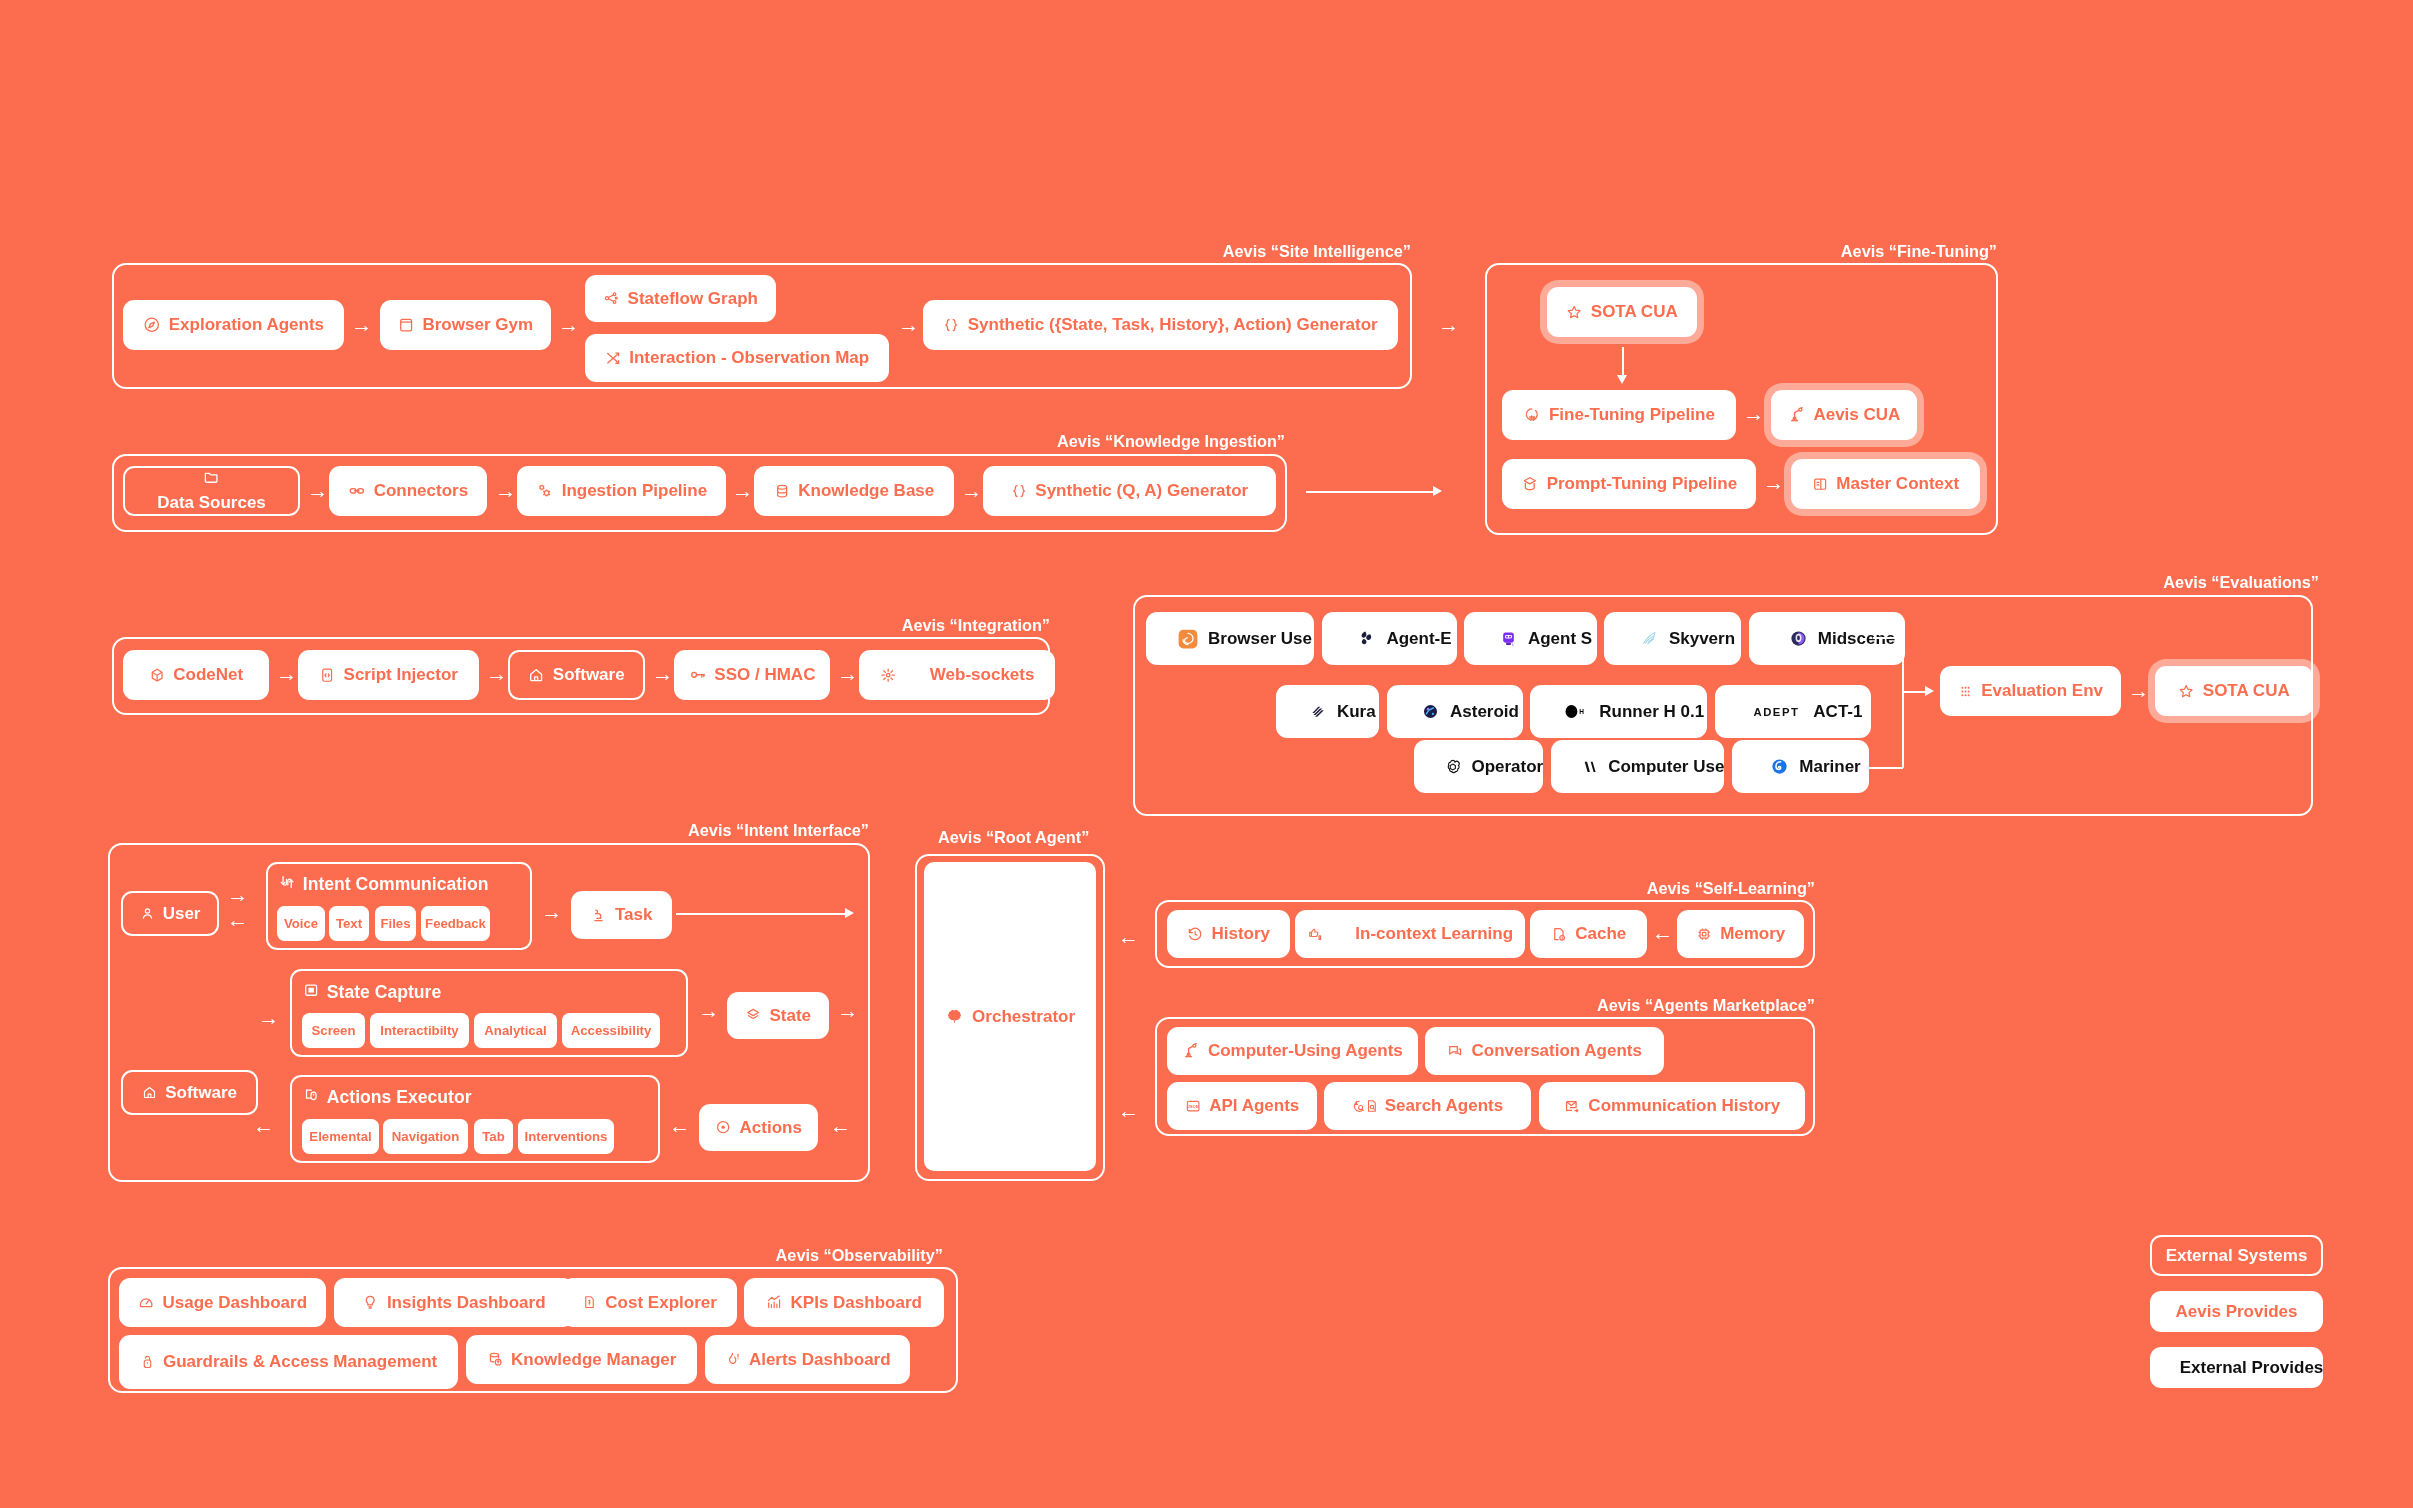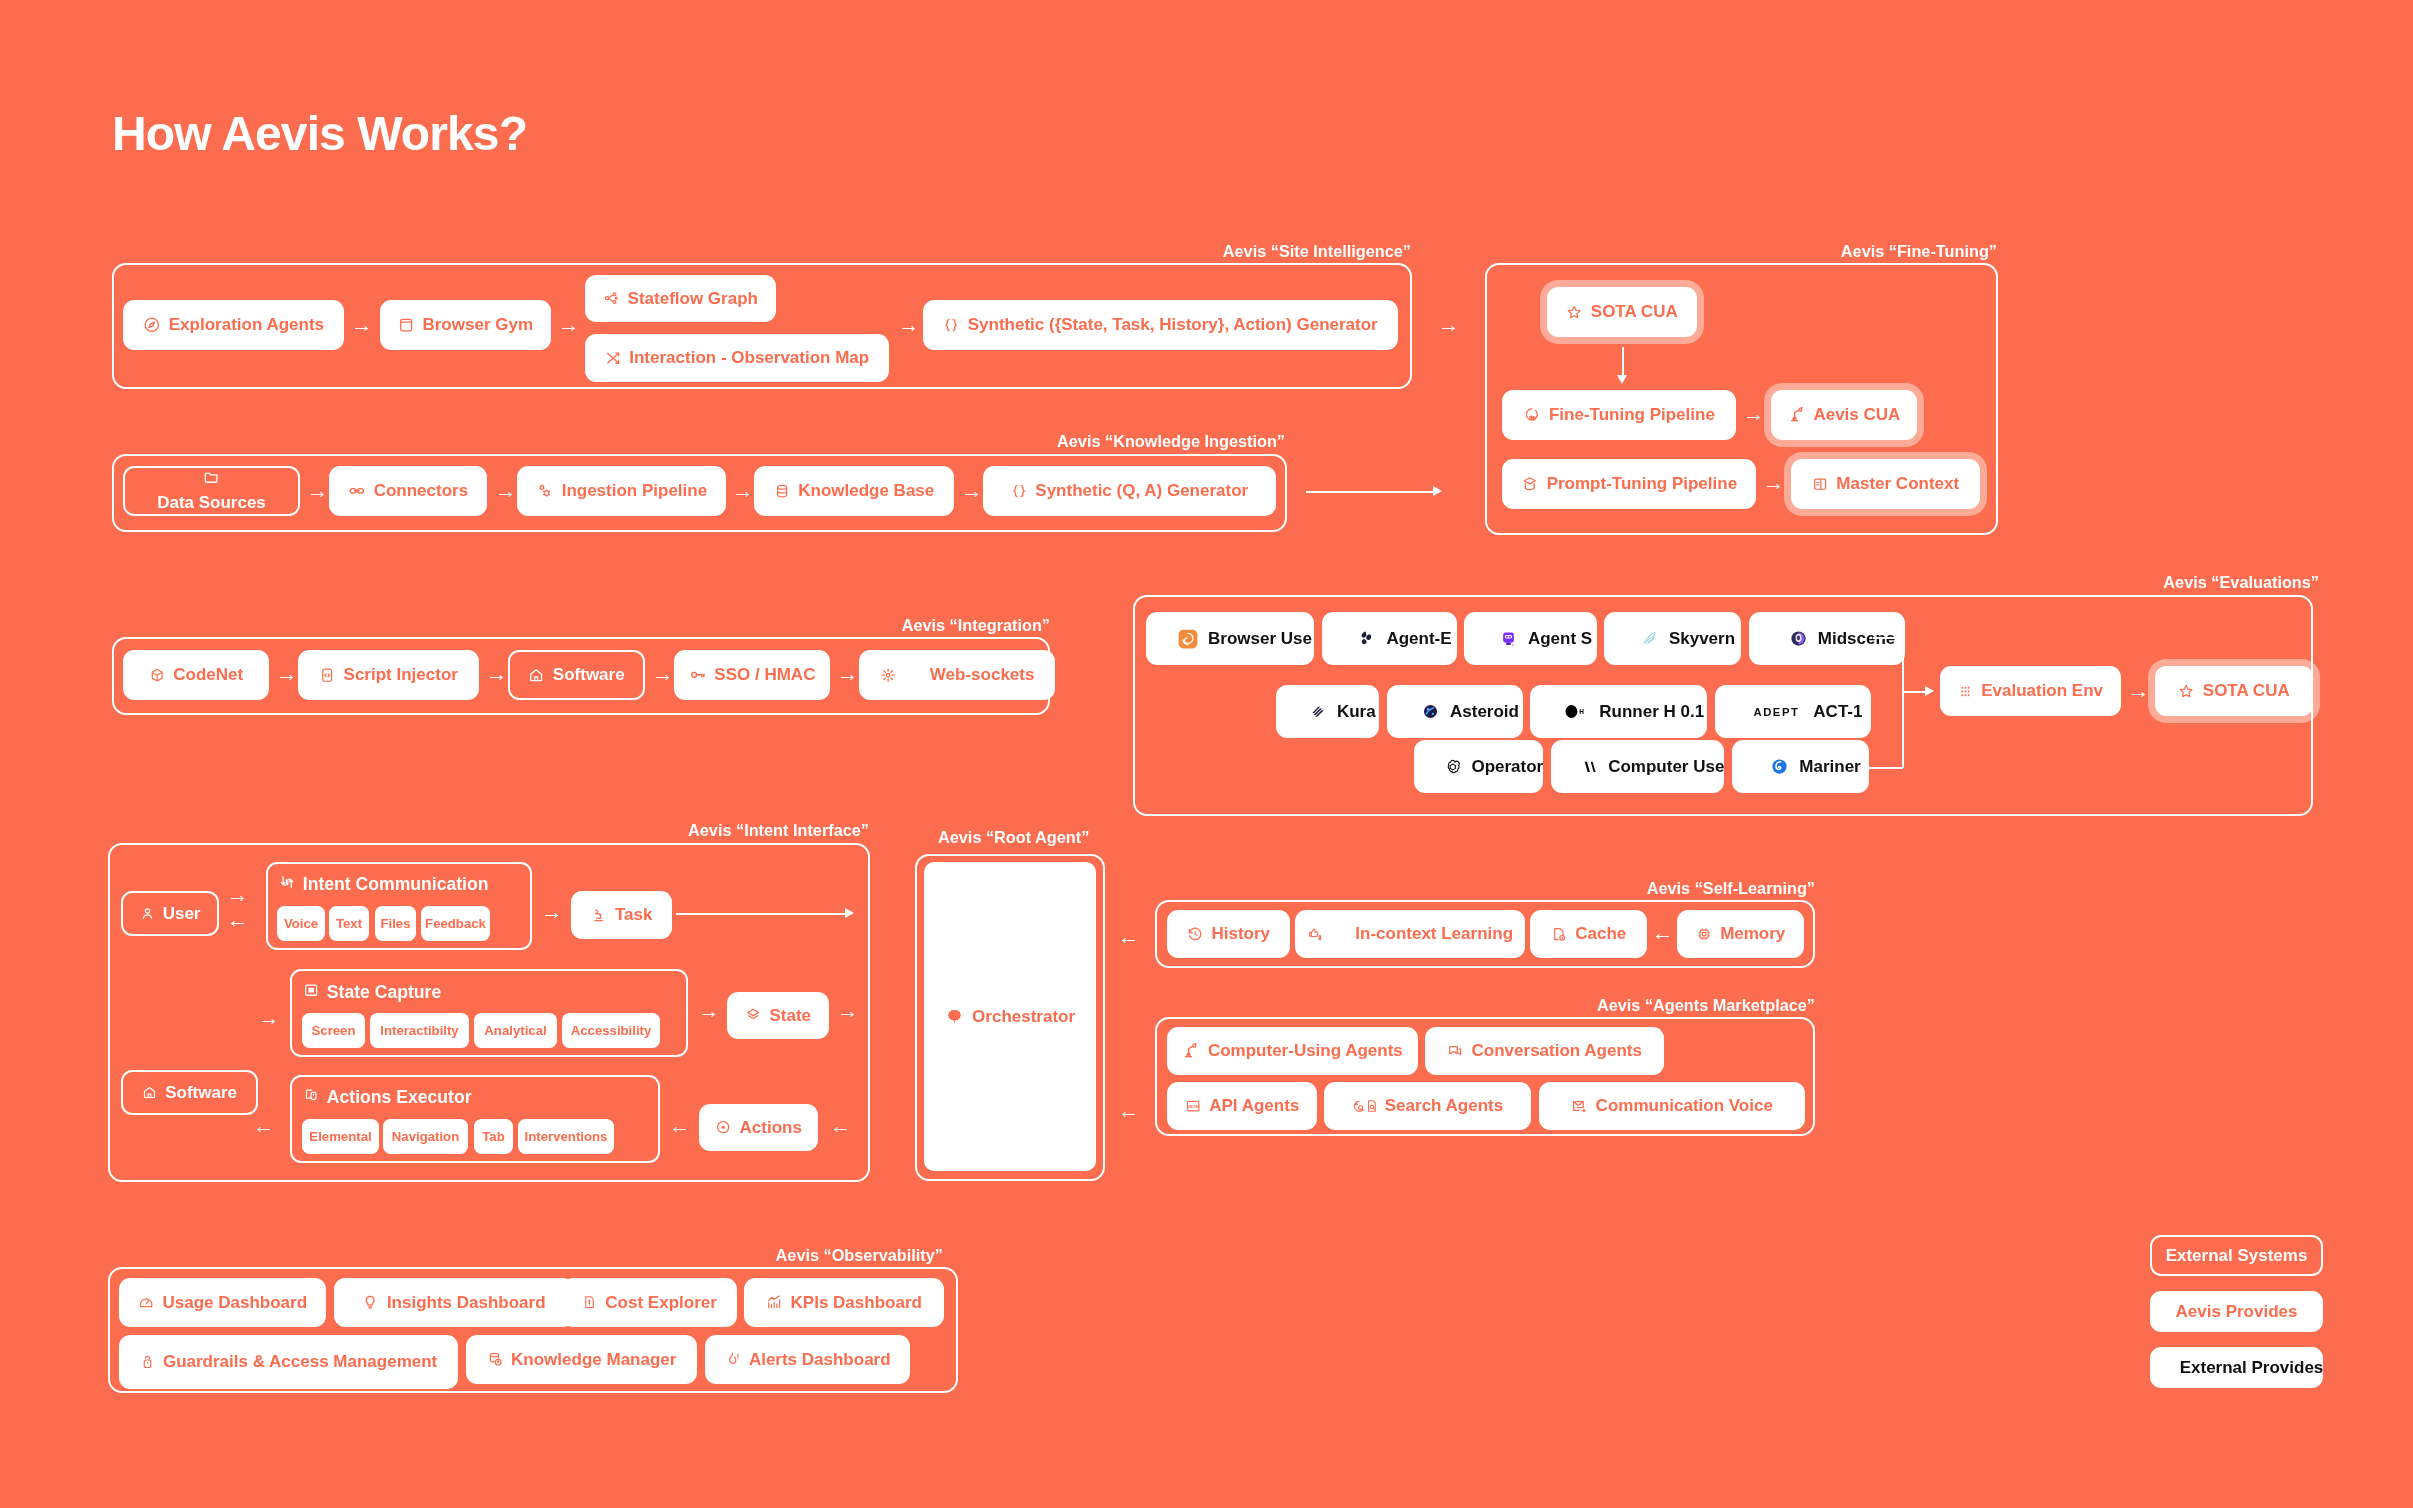--- a/index.html
+++ b/index.html
@@ -96,21 +96,20 @@
 
   
   #legend { position:absolute; left:2150px; top:1235px; width:173px; }
   #legend .node { position:relative; width:100%; height:41px; margin-bottom:15px; font-size:17px; }
 </style>
 </head>
 <body>
 
 <div class="canvas">
 
-  <div id="page-title">How Aevis Works?</div>
 
   <div class="grp-label right" style="left:1411px; top:242px;">Aevis “Site Intelligence”</div>
   <div class="grp" style="left:112px; top:263px; width:1300px; height:126px;"></div>
 
   <div class="node" style="left:123px; top:300px; width:221px; height:50px;">
     <span class="ico">
         <svg width="17.6" height="17.6" viewBox="0 0 24 24" fill="none" stroke="#FB6D4E" stroke-width="1.8">
           <circle cx="12" cy="12" r="9"></circle>
           <path d="M15.5 8.5l-2.2 5.3-5.3 2.2 2.2-5.3z" stroke-linejoin="round"></path>
         </svg>
@@ -736,21 +735,21 @@
   </div>
   <div class="node" style="left:1539px; top:1082px; width:266px; height:48px;">
     <span class="ico">
         <svg width="16.3" height="16.3" viewBox="0 0 24 24" fill="none" stroke="#FB6D4E" stroke-width="1.8" stroke-linejoin="round">
           <path d="M3.8 5.5h14v8.8h-9"></path>
           <path d="M3.8 5.5L10.8 11l7-5.5"></path>
           <path d="M3.8 5.5v12.8h8"></path>
           <path d="M15.5 18.5h4.8M18.3 16.4l2.2 2.1-2.2 2.1"></path>
         </svg>
       </span>
-    <span>Communication Voice</span>
+    <span>Communication History</span>
   </div>
 
   <div class="grp-label right" style="left:943px; top:1246px;">Aevis “Observability”</div>
   <div class="grp" style="left:108px; top:1267px; width:850px; height:126px;"></div>
 
   <div class="node" style="left:119px; top:1278px; width:207px; height:49px;">
     <span class="ico">
         <svg width="16.3" height="16.3" viewBox="0 0 24 24" fill="none" stroke="#FB6D4E" stroke-width="1.8" stroke-linecap="round">
           <path d="M4 18.5a8.5 8.5 0 1 1 16 0z"></path>
           <path d="M12 14.6l3.6-5"></path>

